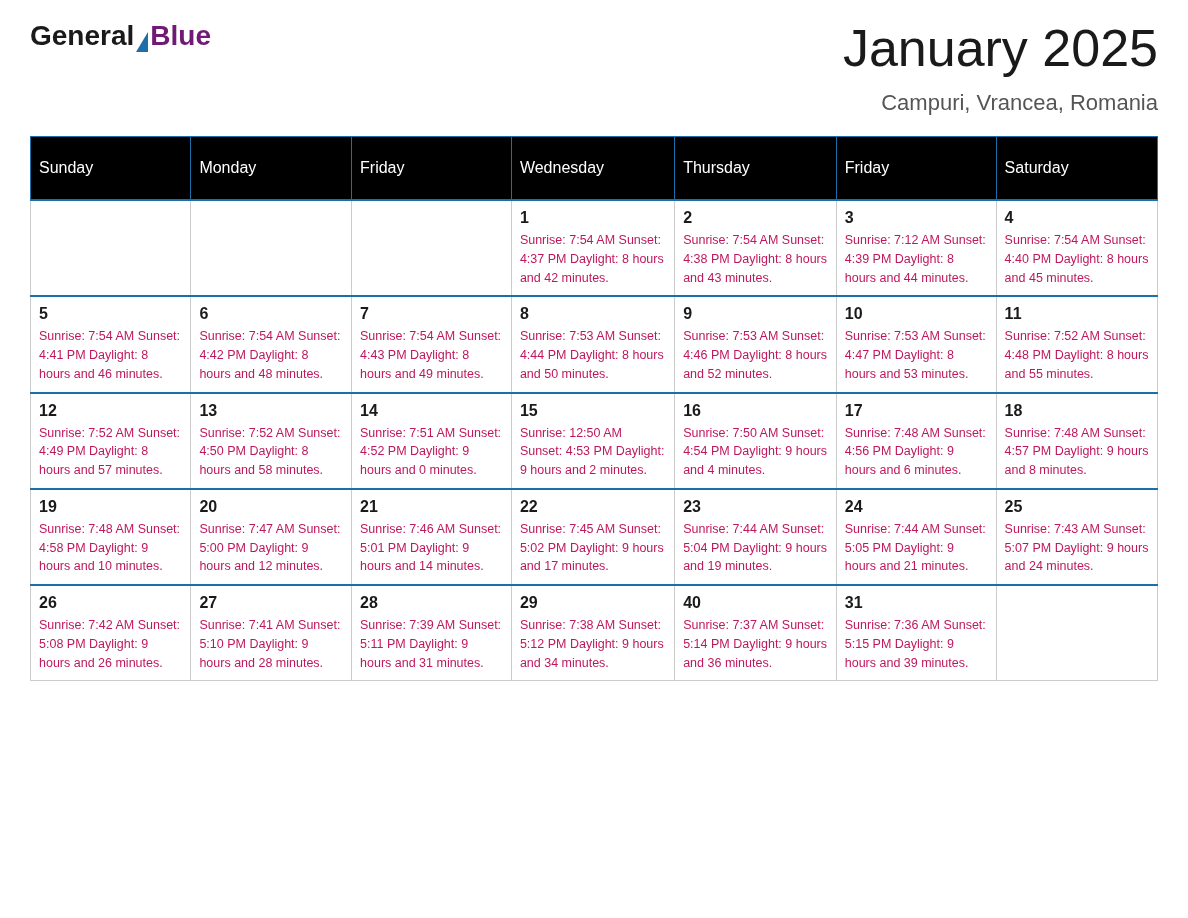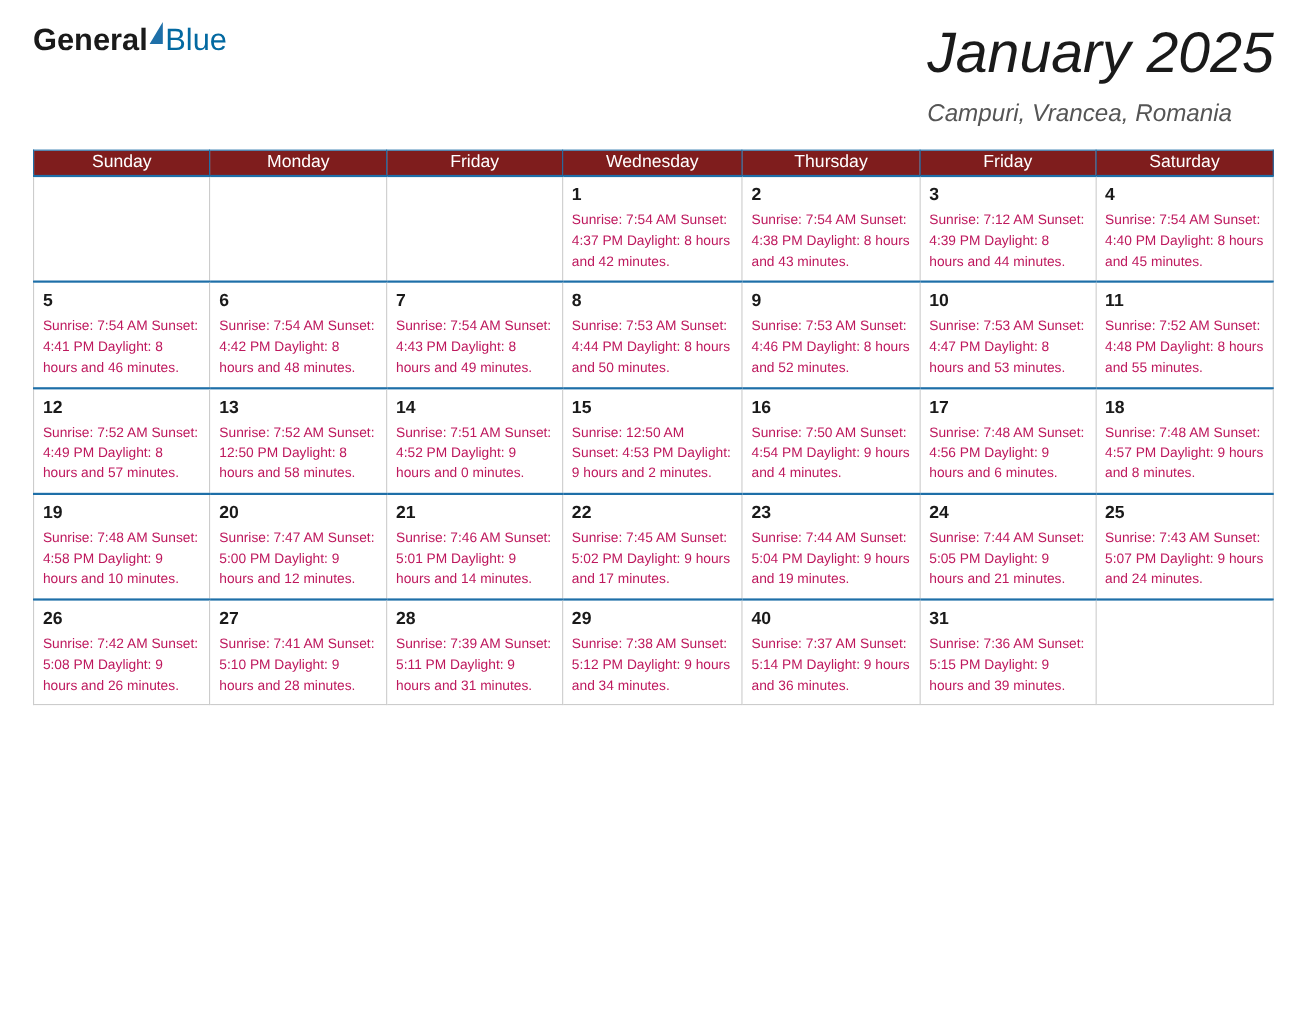--- a/index.html
+++ b/index.html
@@ -16,64 +16,63 @@
       align-items: flex-start;
       margin-bottom: 20px;
     }
     .logo {
       display: flex;
       flex-direction: column;
       align-items: flex-start;
     }
     .logo-text {
       display: flex;
-      align-items: flex-start;
+      align-items: flex-end;
       font-size: 28px;
       font-weight: bold;
       color: #1a1a1a;
     }
     .logo-general { color: #1a1a1a; }
     .logo-triangle {
       width: 0;
       height: 0;
       border-left: 12px solid transparent;
       border-right: 0px solid transparent;
       border-bottom: 20px solid #1e6fa8;
       display: inline-block;
       margin: 0 2px;
     }
     .logo-blue {
-      color: #0369a1;
+      color: #701a75;
       font-size: 28px;
-      font-weight: normal;
+      font-weight: bold;
     }
     .title-block {
-      text-align: left;
-      font-style: italic;
+      text-align: right;
     }
     .month-title {
       font-size: 52px;
       font-weight: normal;
       color: #1a1a1a;
       line-height: 1.1;
     }
     .location {
       font-size: 22px;
       color: #555;
       margin-top: 13px;
     }
     .calendar {
       width: 100%;
       border-collapse: collapse;
     }
     .calendar th {
-      background-color: #7f1d1d;
+      background-color: #000000;
       color: #fff;
-      padding: 2px 8px;
-      text-align: center;
+      padding: 22px 8px;
+      text-align: left;
       font-size: 16px;
       font-weight: normal;
       border: 1px solid #1e6fa8;
     }
     .calendar td {
       vertical-align: top;
       padding: 8px;
       border: 1px solid #ccc;
       font-size: 13px;
       color: #333;
@@ -214,21 +213,21 @@
         <td>
           <span class="day-num">12</span>
           <div class="day-info">Sunrise: 7:52 AM
 Sunset: 4:49 PM
 Daylight: 8 hours
 and 57 minutes.</div>
         </td>
         <td>
           <span class="day-num">13</span>
           <div class="day-info">Sunrise: 7:52 AM
-Sunset: 12:50 PM
+Sunset: 4:50 PM
 Daylight: 8 hours
 and 58 minutes.</div>
         </td>
         <td>
           <span class="day-num">14</span>
           <div class="day-info">Sunrise: 7:51 AM
 Sunset: 4:52 PM
 Daylight: 9 hours
 and 0 minutes.</div>
         </td>

